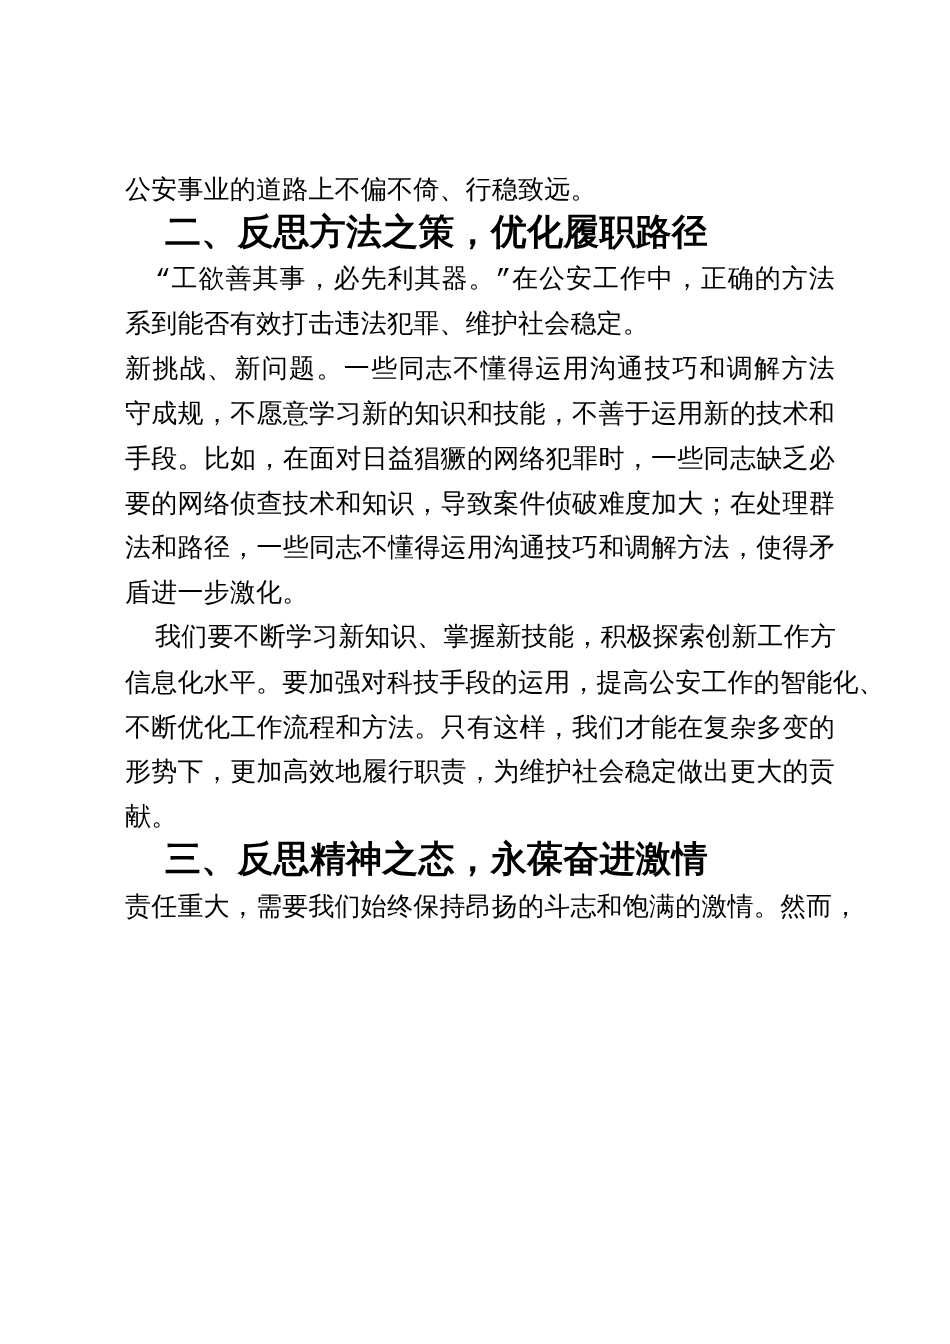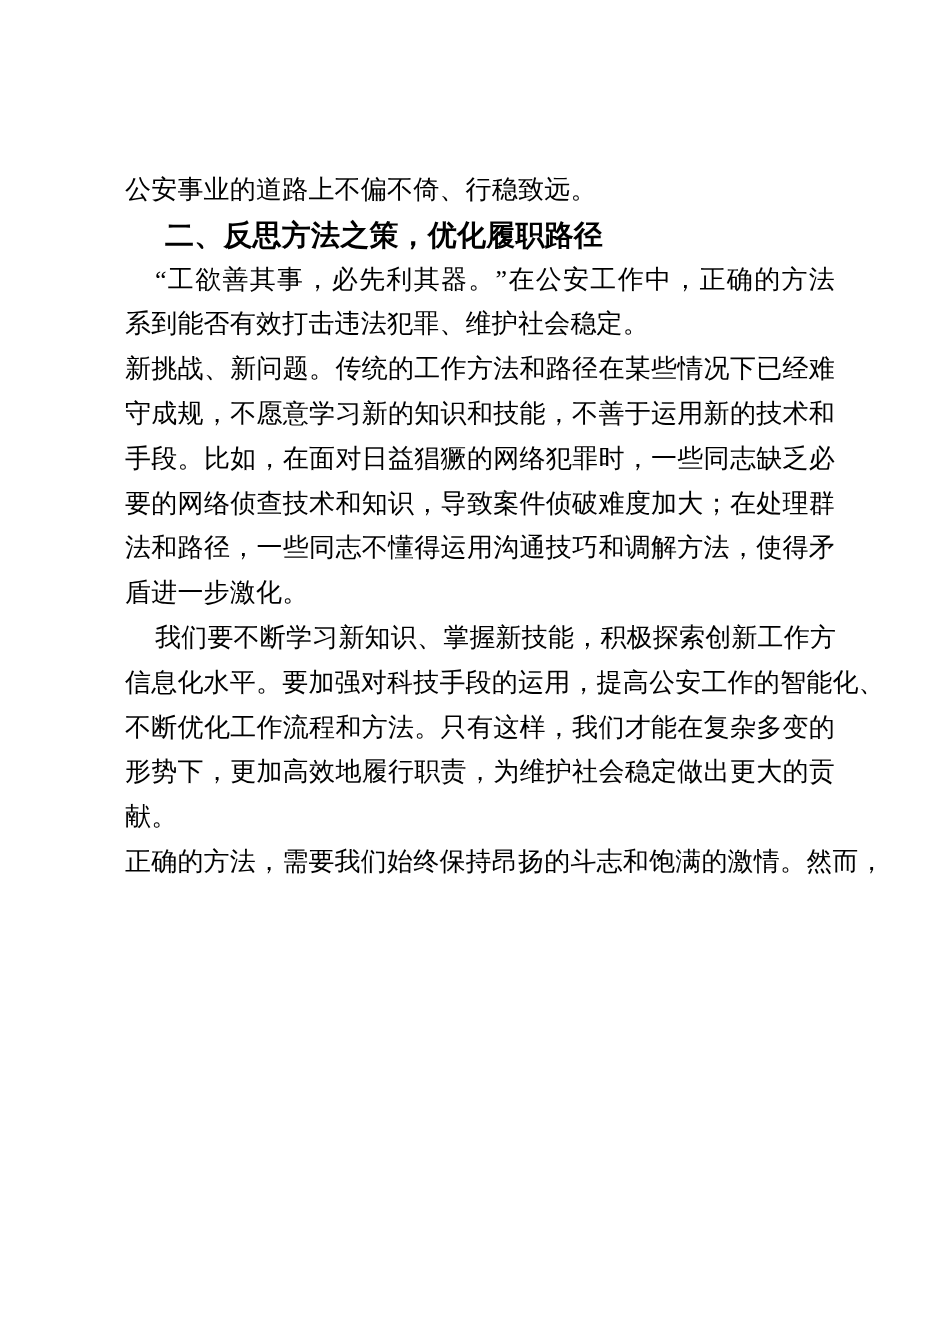--- a/index.html
+++ b/index.html
@@ -30,43 +30,45 @@
   }
   
   .just {
     text-align: justify;
     text-align-last: justify;
     text-justify: inter-character;
   }
   
   .first {
     text-indent: 30px;
+    font-family: Liberation Mono, monospace;
   }
   
   .heading {
-    font-family: Liberation Serif, serif;
+    font-family: Liberation Mono, monospace;
     font-weight: 700;
-    font-size: 29px;
+    font-size: 36px;
     text-indent: 40px;
     text-align: left;
   }
 </style>
 </head>
 <body>
 
 <div class="page">
   <div class="line">公安事业的道路上不偏不倚、行稳致远。</div>
   <div class="line heading">二、反思方法之策，优化履职路径</div>
   <div class="line first just">“工欲善其事，必先利其器。”在公安工作中，正确的方法</div>
   <div class="line">系到能否有效打击违法犯罪、维护社会稳定。</div>
-  <div class="line just">新挑战、新问题。传统的工作方法和路径在某些情况下已经难</div>
+  <div class="line just">新挑战、新问题。一些同志不懂得运用沟通技巧和调解方法</div>
   <div class="line just">守成规，不愿意学习新的知识和技能，不善于运用新的技术和</div>
   <div class="line just">手段。比如，在面对日益猖獗的网络犯罪时，一些同志缺乏必</div>
   <div class="line just">要的网络侦查技术和知识，导致案件侦破难度加大；在处理群</div>
   <div class="line just">法和路径，一些同志不懂得运用沟通技巧和调解方法，使得矛</div>
   <div class="line">盾进一步激化。</div>
   <div class="line first just">我们要不断学习新知识、掌握新技能，积极探索创新工作方</div>
   <div class="line just">信息化水平。要加强对科技手段的运用，提高公安工作的智能化、</div>
   <div class="line just">不断优化工作流程和方法。只有这样，我们才能在复杂多变的</div>
   <div class="line just">形势下，更加高效地履行职责，为维护社会稳定做出更大的贡</div>
   <div class="line">献。</div>
-  <div class="line just">正确的方法，需要我们始终保持昂扬的斗志和饱满的激情。然而，</div>
+  <div class="line heading">三、反思精神之态，永葆奋进激情</div>
+  <div class="line just">责任重大，需要我们始终保持昂扬的斗志和饱满的激情。然而，</div>
 </div>
 
 </body></html>

